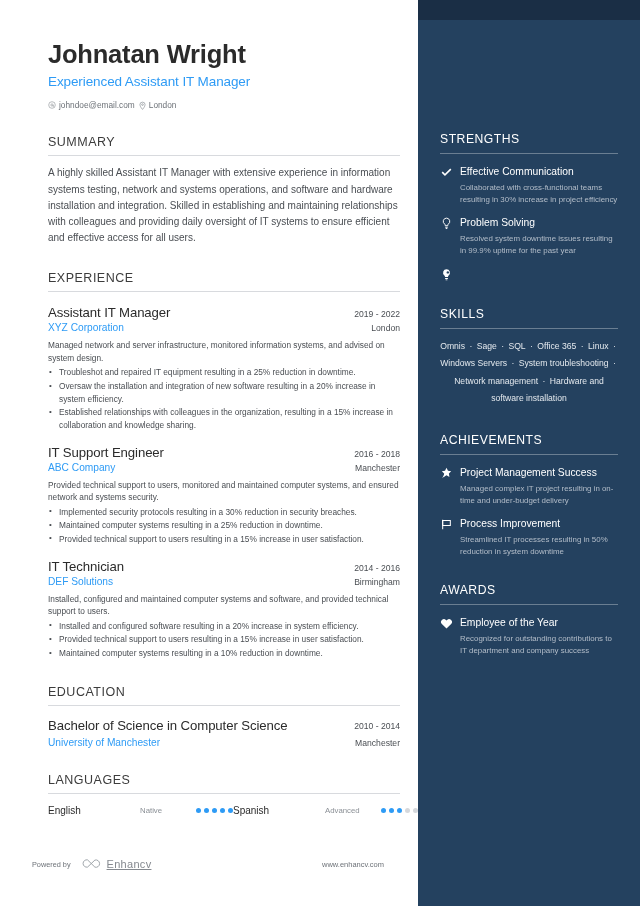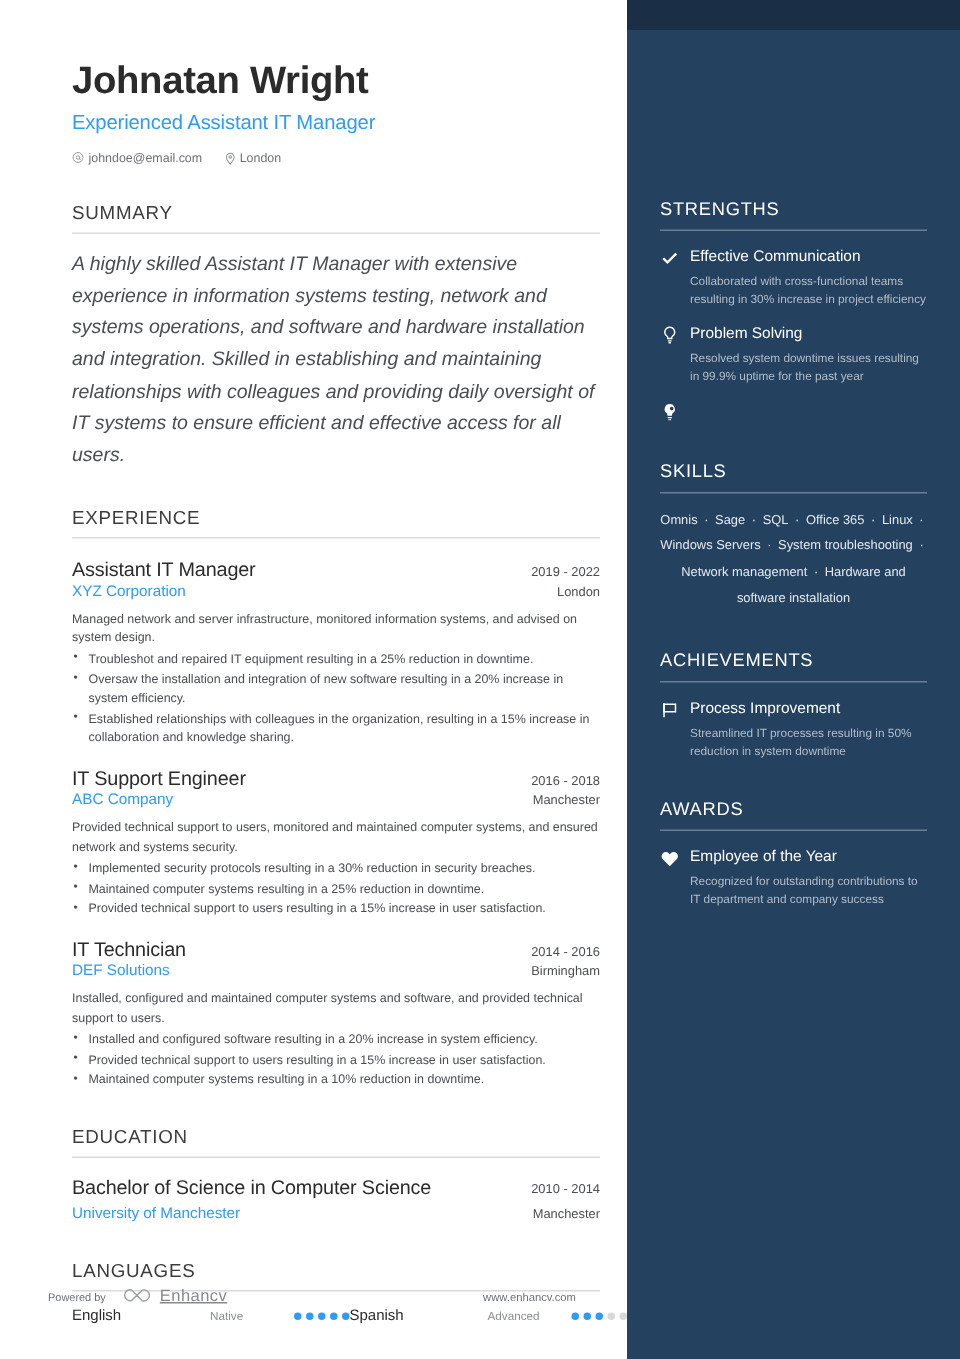--- a/index.html
+++ b/index.html
@@ -15,35 +15,35 @@
   .main-inner { width: 352px; }
 
   .name {
     font-size: 25.5px; font-weight: bold; color: #2b2b2b;
     letter-spacing: -0.2px; line-height: 1.15;
   }
   .headline {
     font-size: 13.5px; color: #2e9bf5; margin-top: 5px; letter-spacing: -0.1px;
   }
   .contact-row {
-    margin-top: 11px; display: flex; align-items: center; gap: 15px;
+    margin-top: 11px; display: flex; align-items: center; gap: 4px;
     font-size: 8.3px; color: #6d7278;
   }
   .contact-item { display: flex; align-items: center; gap: 3px; }
   .contact-item svg { display: block; }
 
   .sec { margin-top: 25px; }
   .sec-title {
     font-size: 12.5px; color: #3c3c3c; letter-spacing: 0.5px;
     padding-bottom: 6px;
   }
   .sec-rule { height: 1px; background: #d8dade; width: 100%; }
 
   .summary-text {
-    margin-top: 9px; font-size: 13px; line-height: 1.62; color: #4a4e53; font-style: italic;
+    margin-top: 9px; font-size: 10px; line-height: 1.62; color: #4a4e53;
   }
 
   .job { margin-top: 13px; }
   .job-line {
     display: flex; justify-content: space-between; align-items: baseline;
   }
   .job-title { font-size: 13.2px; color: #2b2b2b; letter-spacing: -0.1px; }
   .job-date { font-size: 8.6px; color: #4a4e53; white-space: nowrap; padding-left: 8px; }
   .job-line2 { display: flex; justify-content: space-between; align-items: baseline; margin-top: 2px; }
   .job-company { font-size: 10.2px; color: #2e9bf5; }
@@ -322,20 +322,32 @@
         <div class="s-rule"></div>
         <div class="skills-wrap" id="skills-container"><span>Omnis</span><span class="skill-sep"> · </span><span>Sage</span><span class="skill-sep"> · </span><span>SQL</span><span class="skill-sep"> · </span><span>Office 365</span><span class="skill-sep"> · </span><span>Linux</span><span class="skill-sep"> · </span><span>Windows Servers</span><span class="skill-sep"> · </span><span>System troubleshooting</span><span class="skill-sep"> · </span><span>Network management</span><span class="skill-sep"> · </span><span>Hardware and software installation</span></div>
       </div>
 
       <div class="s-sec sec-gap">
         <div class="s-title">ACHIEVEMENTS</div>
         <div class="s-rule"></div>
         <div id="achievements-container">
             <div class="s-item">
               <span class="s-icon">
+                <svg width="13" height="13" viewBox="0 0 16 16" fill="#fff">
+                  <path d="M8 .9 6.2 4.6l-4 .6 2.9 2.9-.7 4.1L8 10.3l3.6 1.9-.7-4.1 2.9-2.9-4-.6z"></path>
+                  <path d="M2.6 13.9 5.1 9.6l1.6 1z"></path>
+                </svg>
+              </span>
+       <span class="s-body">
+         <span class="s-item-title" style="display:block">Project Management Success</span>
+         <span class="s-item-desc" style="display:block">Managed complex IT project resulting in on-time and under-budget delivery</span>
+       </span>
+            </div>
+            <div class="s-item">
+              <span class="s-icon">
                 <svg width="13" height="13" viewBox="0 0 16 16" fill="none" stroke="#fff" stroke-width="1.25">
                   <path d="M3.3 2.2v11.6"></path>
                   <path d="M3.3 3.1h9.4v6.1H3.3z"></path>
                 </svg>
               </span>
        <span class="s-body">
          <span class="s-item-title" style="display:block">Process Improvement</span>
          <span class="s-item-desc" style="display:block">Streamlined IT processes resulting in 50% reduction in system downtime</span>
        </span>
             </div>

